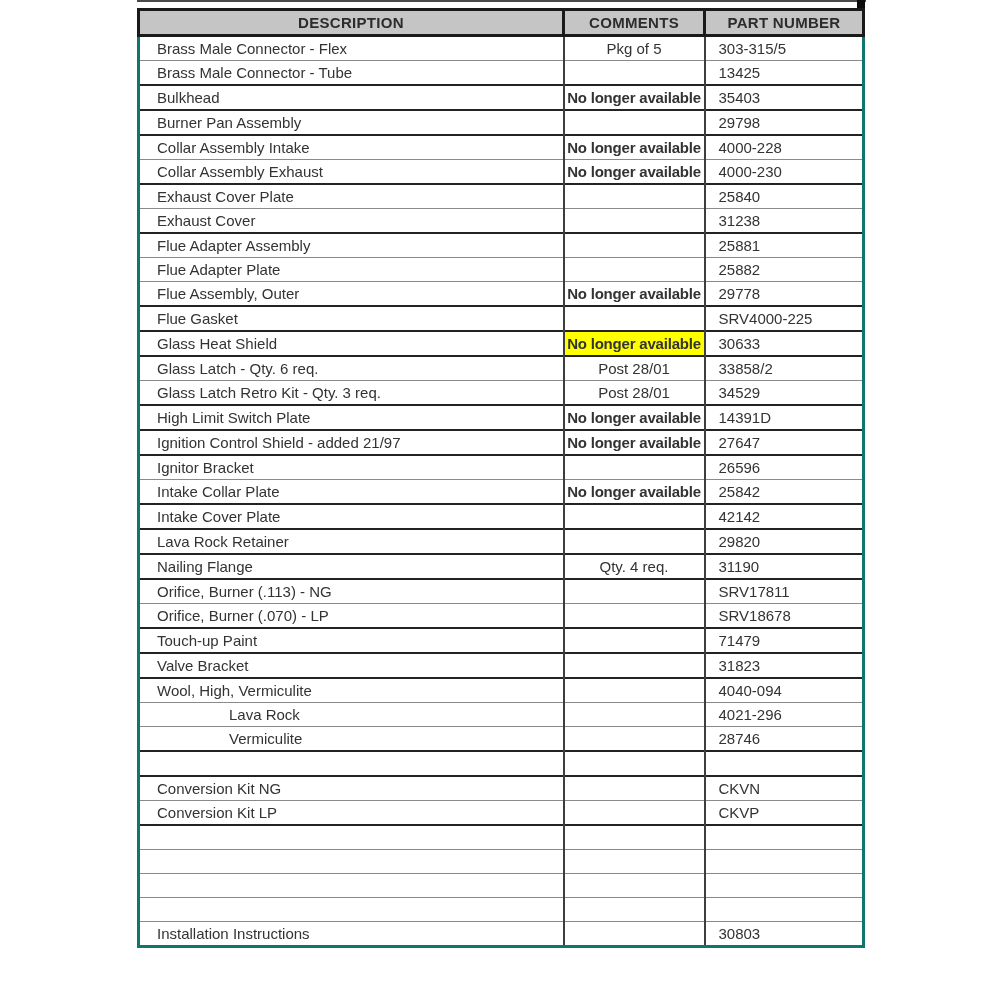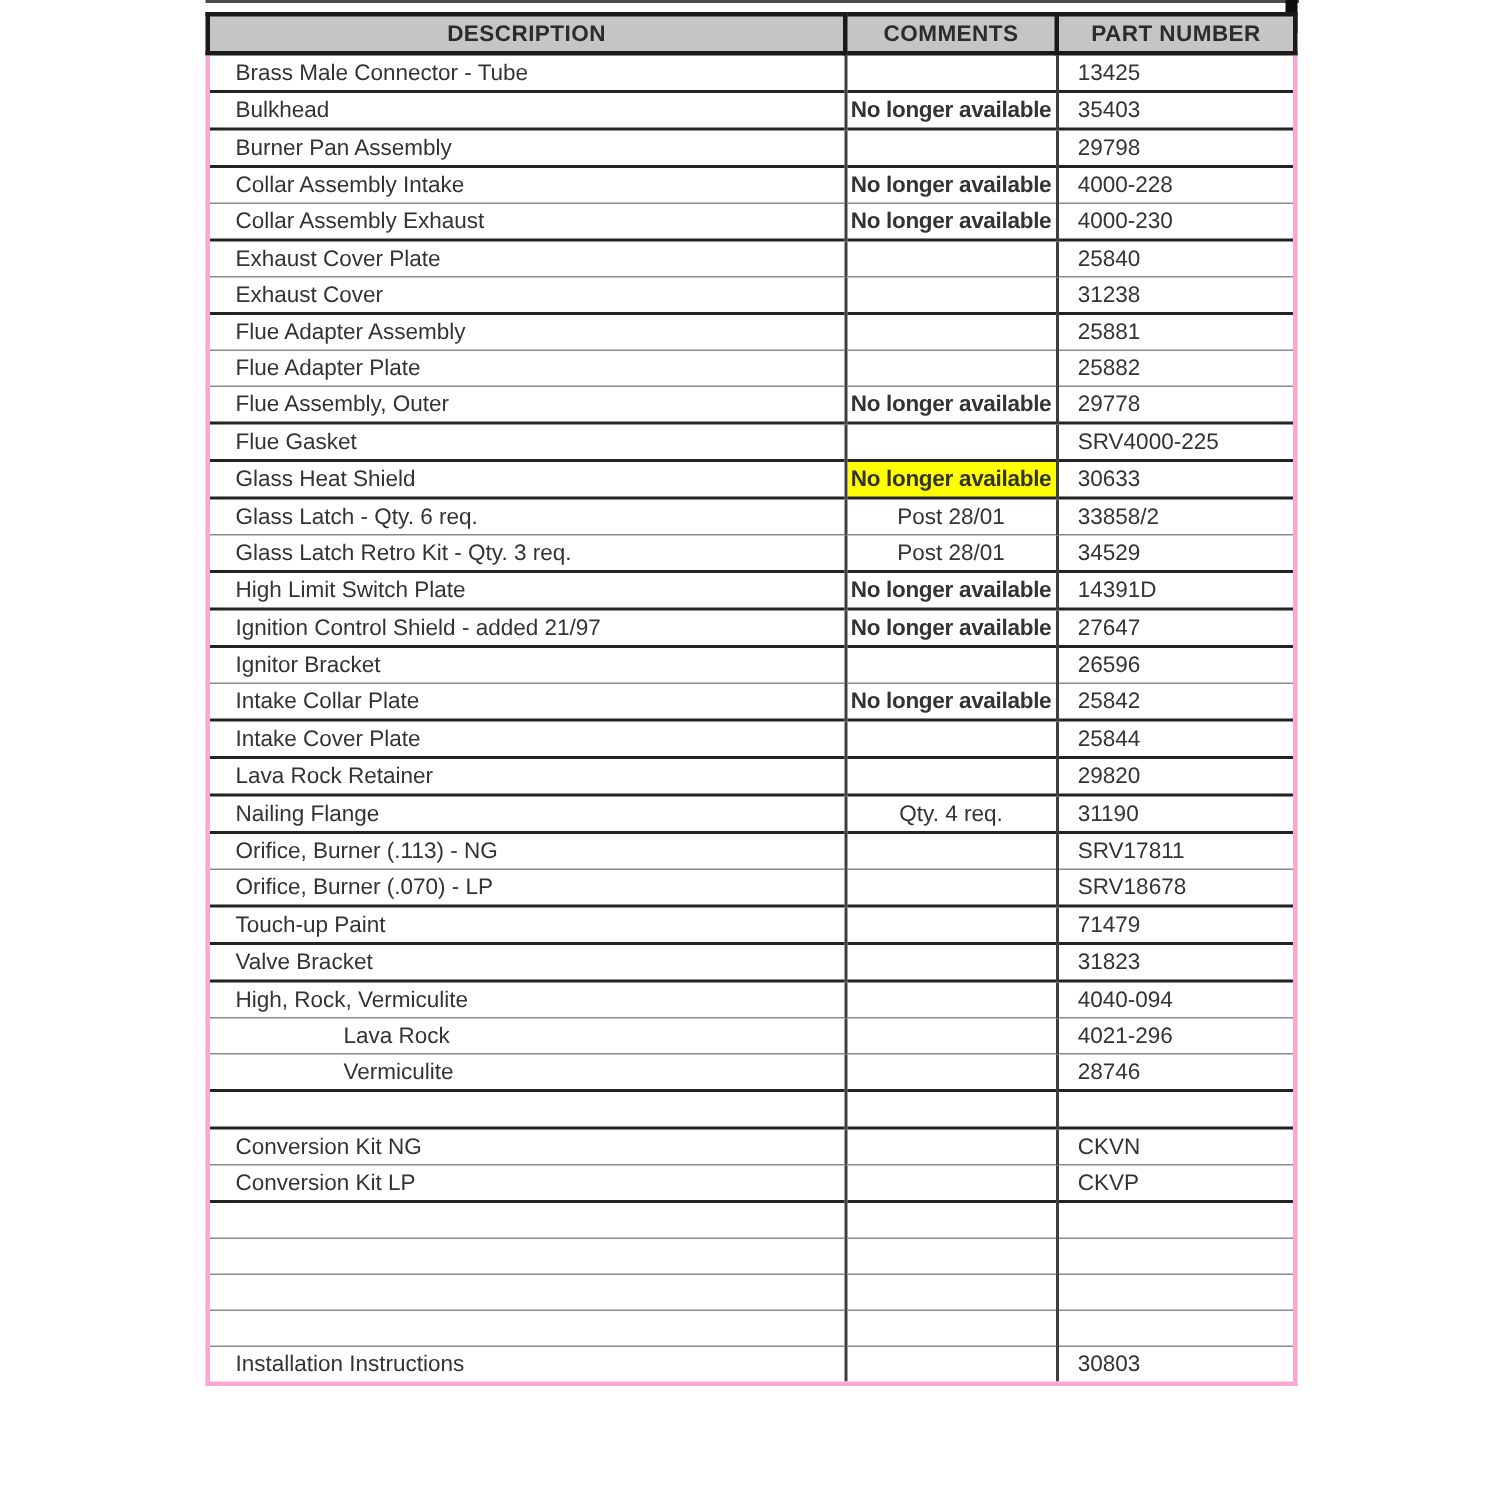--- a/index.html
+++ b/index.html
@@ -32,21 +32,21 @@
     height: 22px;
     background: #0d0d0d;
   }
   table.parts {
     position: absolute;
     left: 137px;
     top: 8px;
     width: 725px;
     border-collapse: collapse;
     table-layout: fixed;
-    border: 3px solid #f9a8d4;
+    border: 3px solid #0f766e;
     font-size: 15px;
   }
   col.c-desc { width: 425px; }
   col.c-comm { width: 141px; }
   col.c-part { width: 159px; }
 
   thead th {
     background: var(--header-bg, #c5c5c5);
     border: 3px solid #1a1a1a;
     height: 20px;
@@ -92,20 +92,25 @@
       <col class="c-part">
     </colgroup>
     <thead>
       <tr>
         <th>DESCRIPTION</th>
         <th>COMMENTS</th>
         <th>PART NUMBER</th>
       </tr>
     </thead>
     <tbody id="rows">
+        <tr class="group-start">
+          <td class="cell-desc">Brass Male Connector - Flex</td>
+          <td class="cell-comm">Pkg of 5</td>
+          <td class="cell-part">303-315/5</td>
+        </tr>
         <tr>
           <td class="cell-desc">Brass Male Connector - Tube</td>
           <td class="cell-comm"></td>
           <td class="cell-part">13425</td>
         </tr>
         <tr class="group-start">
           <td class="cell-desc">Bulkhead</td>
           <td class="cell-comm bold">No longer available</td>
           <td class="cell-part">35403</td>
         </tr>
@@ -185,21 +190,21 @@
           <td class="cell-part">26596</td>
         </tr>
         <tr>
           <td class="cell-desc">Intake Collar Plate</td>
           <td class="cell-comm bold">No longer available</td>
           <td class="cell-part">25842</td>
         </tr>
         <tr class="group-start">
           <td class="cell-desc">Intake Cover Plate</td>
           <td class="cell-comm"></td>
-          <td class="cell-part">25844</td>
+          <td class="cell-part">42142</td>
         </tr>
         <tr class="group-start">
           <td class="cell-desc">Lava Rock Retainer</td>
           <td class="cell-comm"></td>
           <td class="cell-part">29820</td>
         </tr>
         <tr class="group-start">
           <td class="cell-desc">Nailing Flange</td>
           <td class="cell-comm">Qty. 4 req.</td>
           <td class="cell-part">31190</td>
@@ -218,21 +223,21 @@
           <td class="cell-desc">Touch-up Paint</td>
           <td class="cell-comm"></td>
           <td class="cell-part">71479</td>
         </tr>
         <tr class="group-start">
           <td class="cell-desc">Valve Bracket</td>
           <td class="cell-comm"></td>
           <td class="cell-part">31823</td>
         </tr>
         <tr class="group-start">
-          <td class="cell-desc">High, Rock, Vermiculite</td>
+          <td class="cell-desc">Wool, High, Vermiculite</td>
           <td class="cell-comm"></td>
           <td class="cell-part">4040-094</td>
         </tr>
         <tr>
           <td class="cell-desc indent">Lava Rock</td>
           <td class="cell-comm"></td>
           <td class="cell-part">4021-296</td>
         </tr>
         <tr>
           <td class="cell-desc indent">Vermiculite</td>

